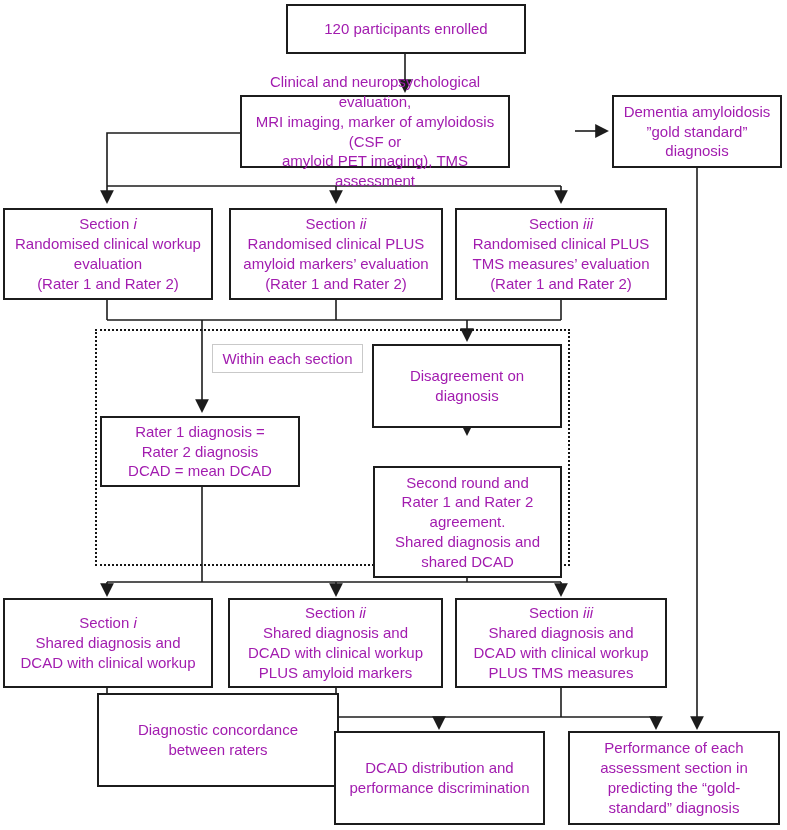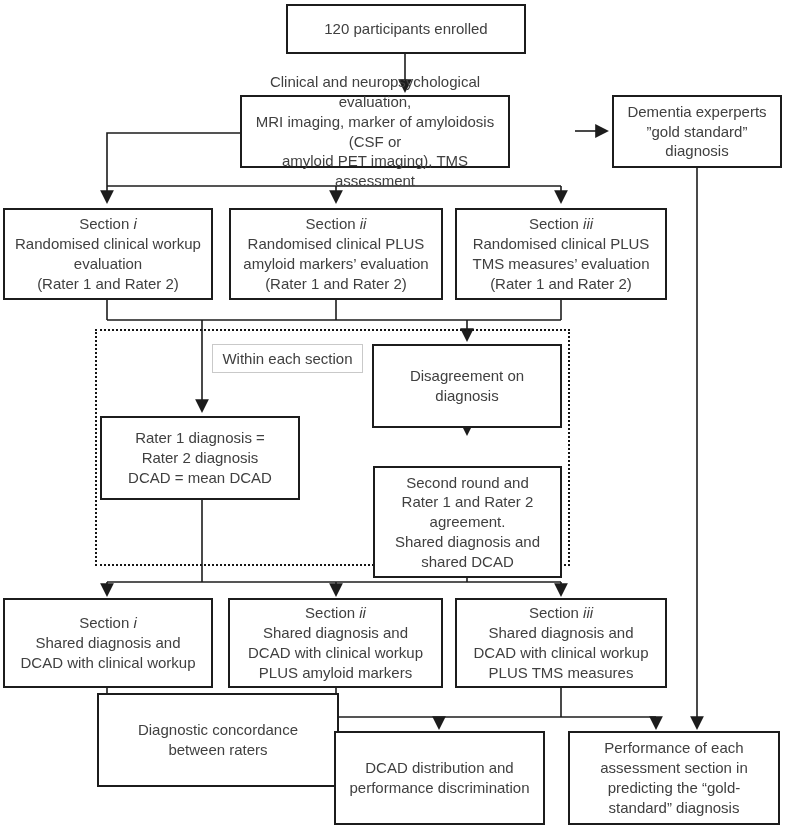--- a/index.html
+++ b/index.html
@@ -3,21 +3,21 @@
 <meta charset="utf-8">
 <style>
   * { box-sizing: border-box; margin: 0; padding: 0; }
   html, body { background: #ffffff; }
   body { font-family: "Liberation Sans", sans-serif; }
   .canvas {
     position: relative;
     width: 787px;
     height: 830px;
     background: #ffffff;
-    color: #404040;
+    color: #a21caf;
     overflow: hidden;
   }
   svg.connectors { position: absolute; left: 0; top: 0; width: 787px; height: 830px; }
   .box {
     position: absolute;
     border: 2.5px solid #1c1c1c;
     background: #ffffff;
     display: flex;
     flex-direction: column;
     align-items: center;
@@ -104,21 +104,21 @@
     <div class="txt">120 participants enrolled</div>
   </div>
 
   <div class="box" style="left:240px; top:95px; width:270px; height:73px;">
     <div class="txt">Clinical and neuropsychological evaluation,
 MRI imaging, marker of amyloidosis (CSF or
 amyloid PET imaging), TMS assessment</div>
   </div>
 
   <div class="box" style="left:612px; top:95px; width:170px; height:73px;">
-    <div class="txt">Dementia experperts
+    <div class="txt">Dementia amyloidosis
 ”gold standard”
 diagnosis</div>
   </div>
 
   <div class="box" style="left:3px; top:208px; width:210px; height:92px;">
     <div>
       <span>Section</span> <span class="it">i</span>
     </div>
     <div class="txt">Randomised clinical workup
 evaluation
@@ -145,21 +145,21 @@
 
   <div class="label-box" style="left:212px; top:344px; width:151px; height:29px;">
     <div class="txt">Within each section</div>
   </div>
 
   <div class="box" style="left:372px; top:344px; width:190px; height:84px;">
     <div class="txt">Disagreement on
 diagnosis</div>
   </div>
 
-  <div class="box" style="left:100px; top:416px; width:200px; height:84px;">
+  <div class="box" style="left:100px; top:416px; width:200px; height:71px;">
     <div class="txt">Rater 1 diagnosis =
 Rater 2 diagnosis
 DCAD = mean DCAD</div>
   </div>
 
   <div class="box" style="left:373px; top:438px; width:189px; height:112px;margin-top:28px;">
     <div class="txt">Second round and
 Rater 1 and Rater 2
 agreement.
 Shared diagnosis and

